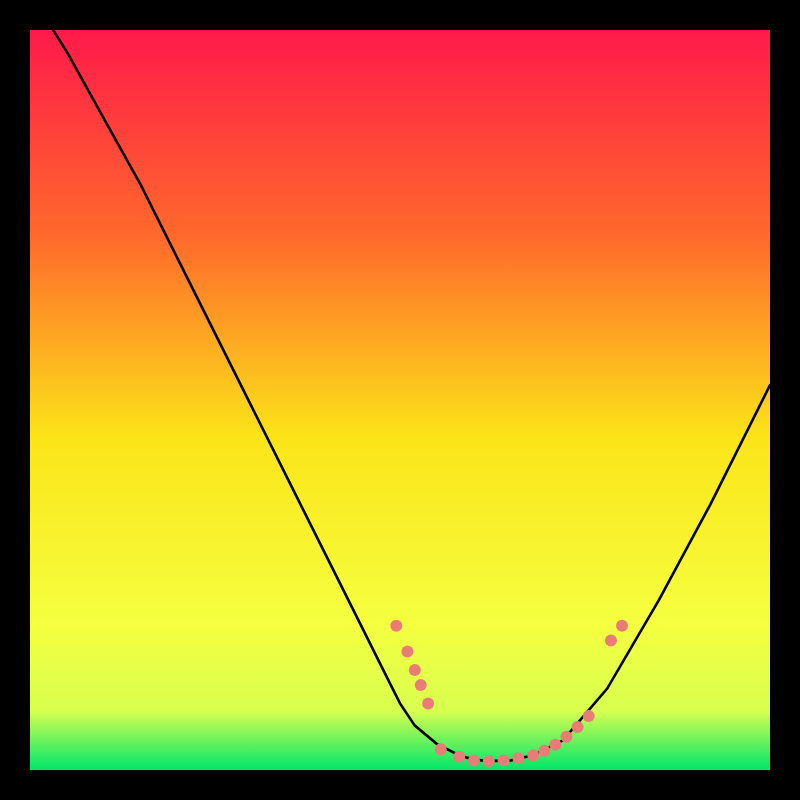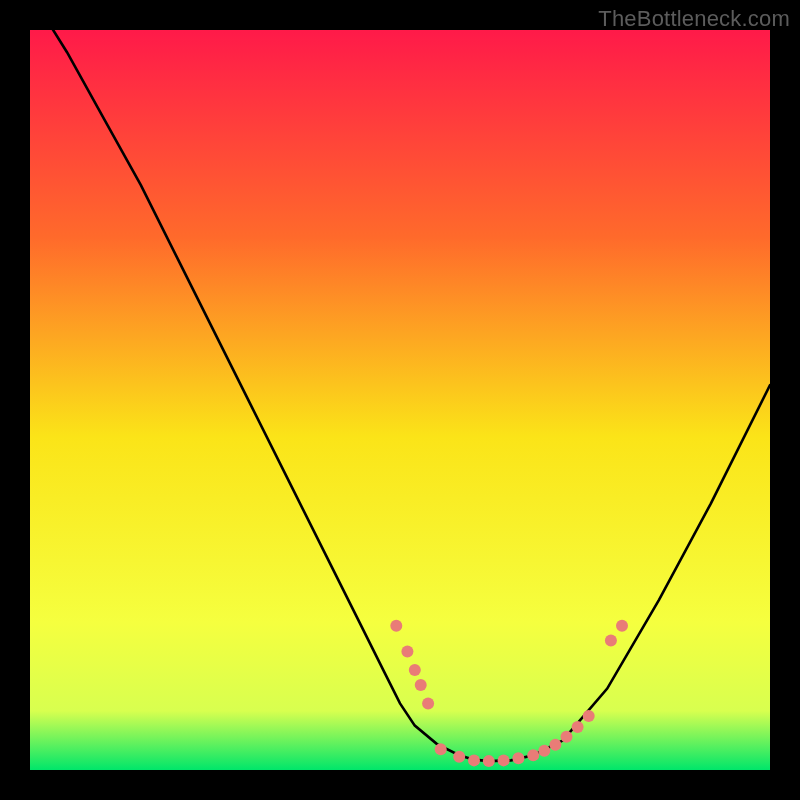--- a/index.html
+++ b/index.html
@@ -67,14 +67,13 @@
         <circle cx="503.20" cy="725.20" r="6" fill="#e97c77"></circle>
         <circle cx="514.30" cy="720.76" r="6" fill="#e97c77"></circle>
         <circle cx="525.40" cy="714.84" r="6" fill="#e97c77"></circle>
         <circle cx="536.50" cy="706.70" r="6" fill="#e97c77"></circle>
         <circle cx="547.60" cy="697.08" r="6" fill="#e97c77"></circle>
         <circle cx="558.70" cy="685.98" r="6" fill="#e97c77"></circle>
         <circle cx="580.90" cy="610.50" r="6" fill="#e97c77"></circle>
         <circle cx="592.00" cy="595.70" r="6" fill="#e97c77"></circle>
       </g>
   </svg>
-  <div class="watermark">TheBottleneck.com</div>
 </div>
 
 </body></html>

